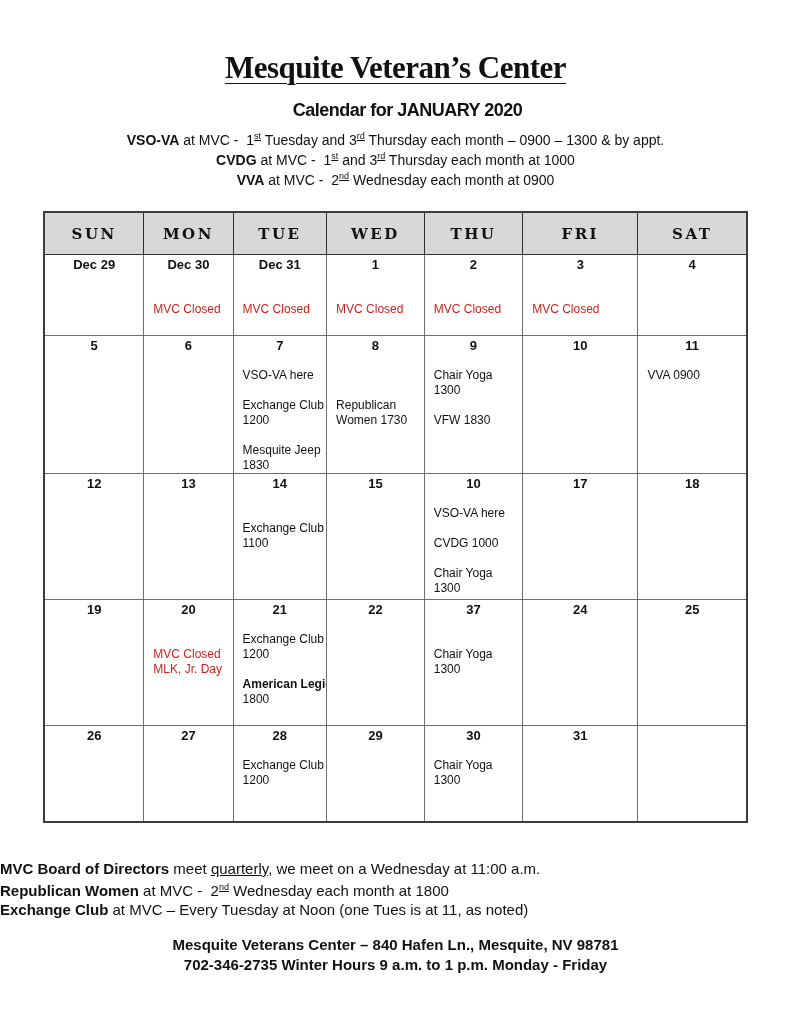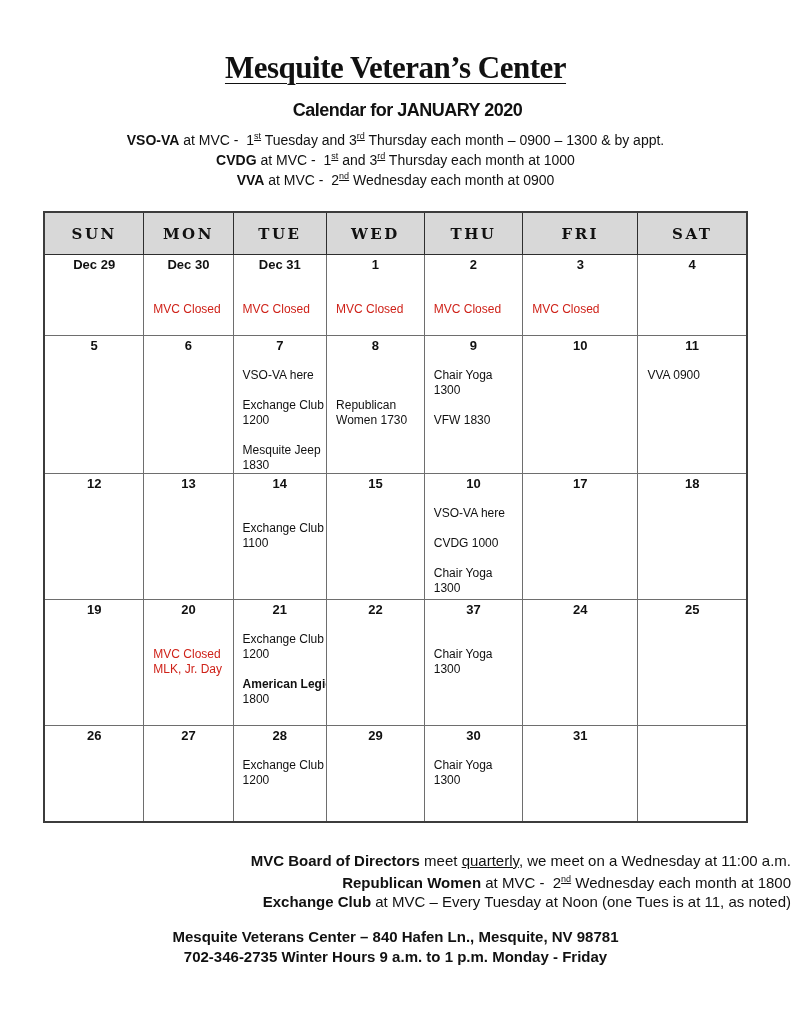--- a/index.html
+++ b/index.html
@@ -47,21 +47,21 @@
     border:1px solid var(--grid-line);
     vertical-align:top;padding:0;overflow:hidden;
   }
   .day-num{
     padding-top:2px;text-align:center;
     font-size:13px;font-weight:bold;line-height:16px;
   }
   .events{padding:14px 3px 0 9px;font-size:12px;line-height:15px;}
   .ev-line{min-height:15px;white-space:nowrap;}
   .ev-line.red{color:var(--closed-red);}
-  .footer-notes{margin-top:28px;text-align:right;font-size:15px;line-height:19px;}
+  .footer-notes{margin-top:36px;text-align:left;font-size:15px;line-height:19px;}
   .address{margin-top:16px;text-align:center;font-size:15px;font-weight:bold;line-height:20px;}
 </style>
 </head>
 <body>
 
 <div class="page">
   <div class="title">Mesquite Veteran’s Center</div>
   <div class="subtitle">Calendar for JANUARY 2020</div>
   <div class="header-notes">
       <div class="note-line"><span class="b">VSO-VA</span><span> at MVC -  1</span><sup class="ord">st</sup><span> Tuesday and 3</span><sup class="ord">rd</sup><span> Thursday each month – 0900 – 1300 &amp; by appt.</span></div>

